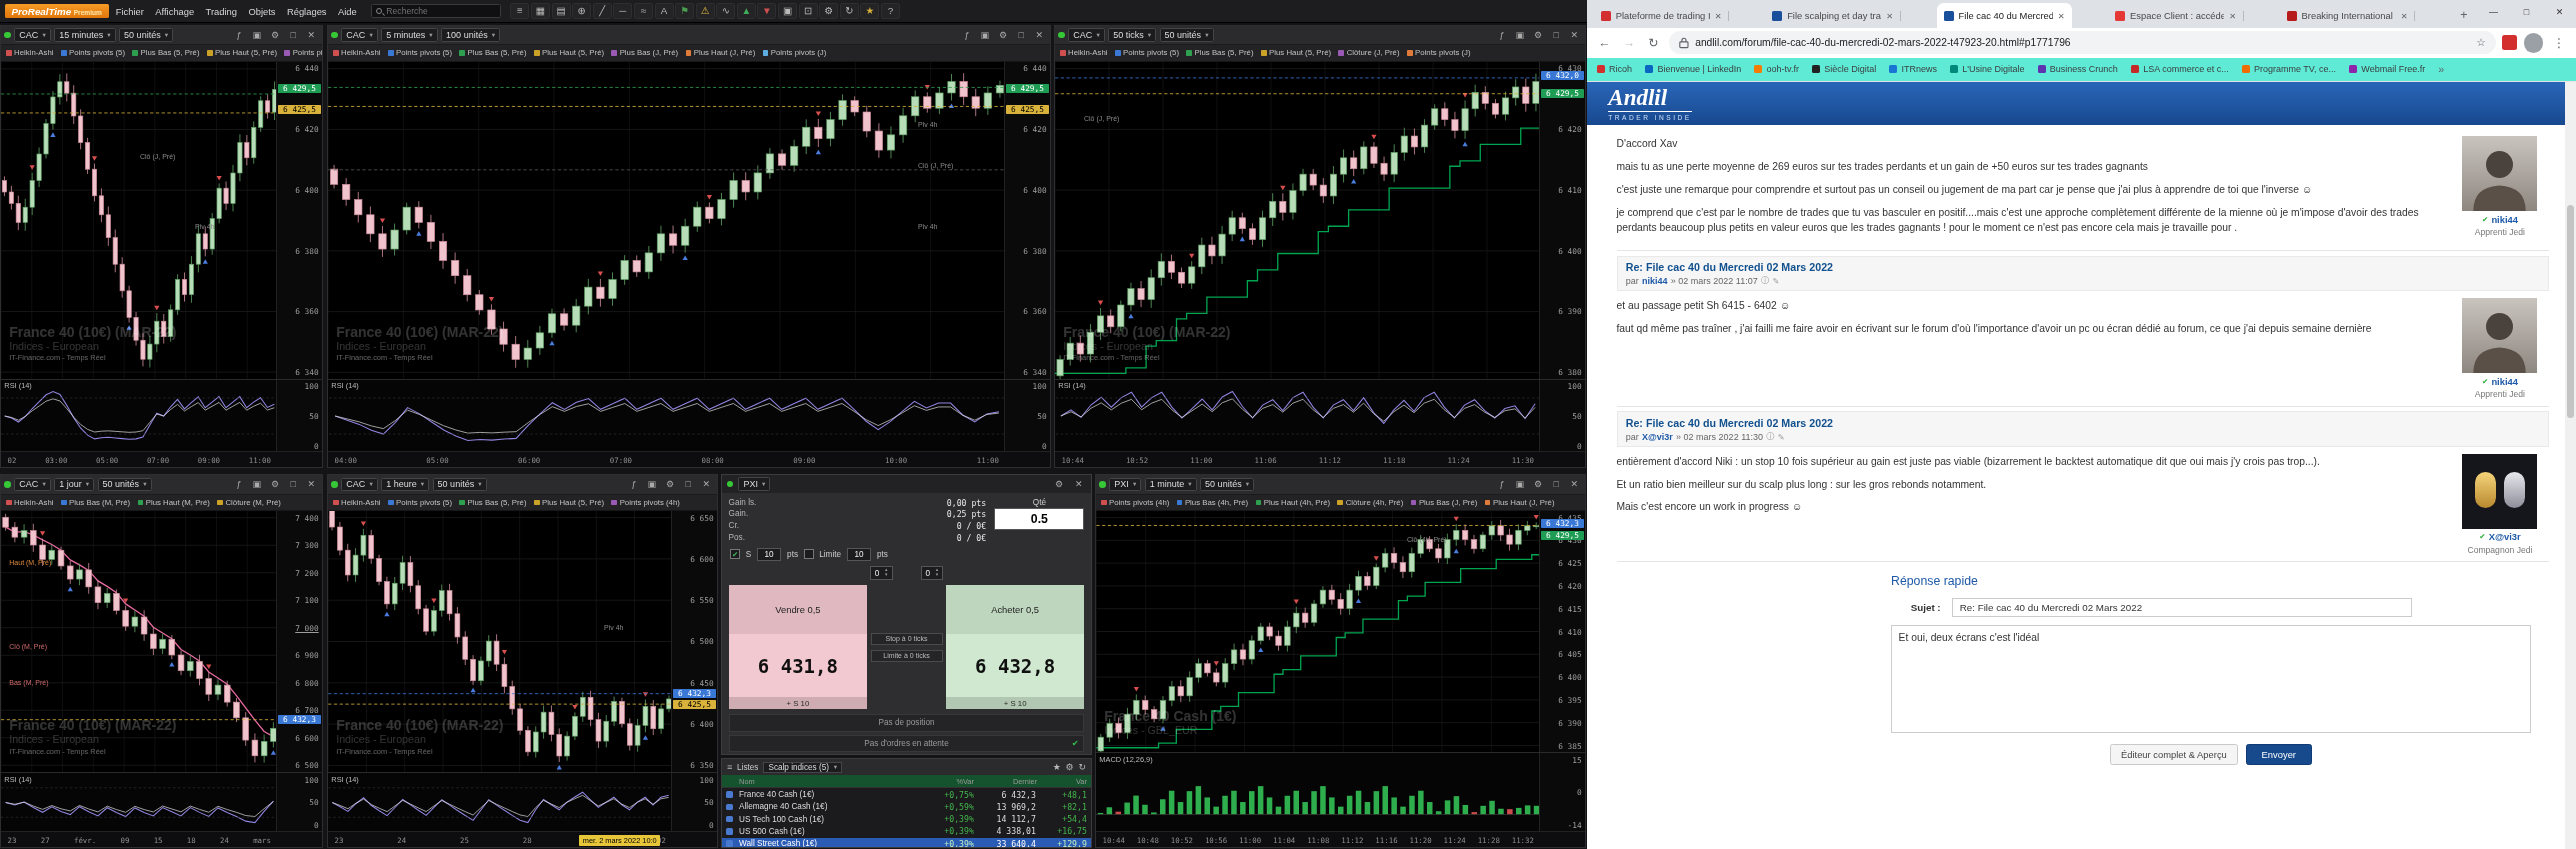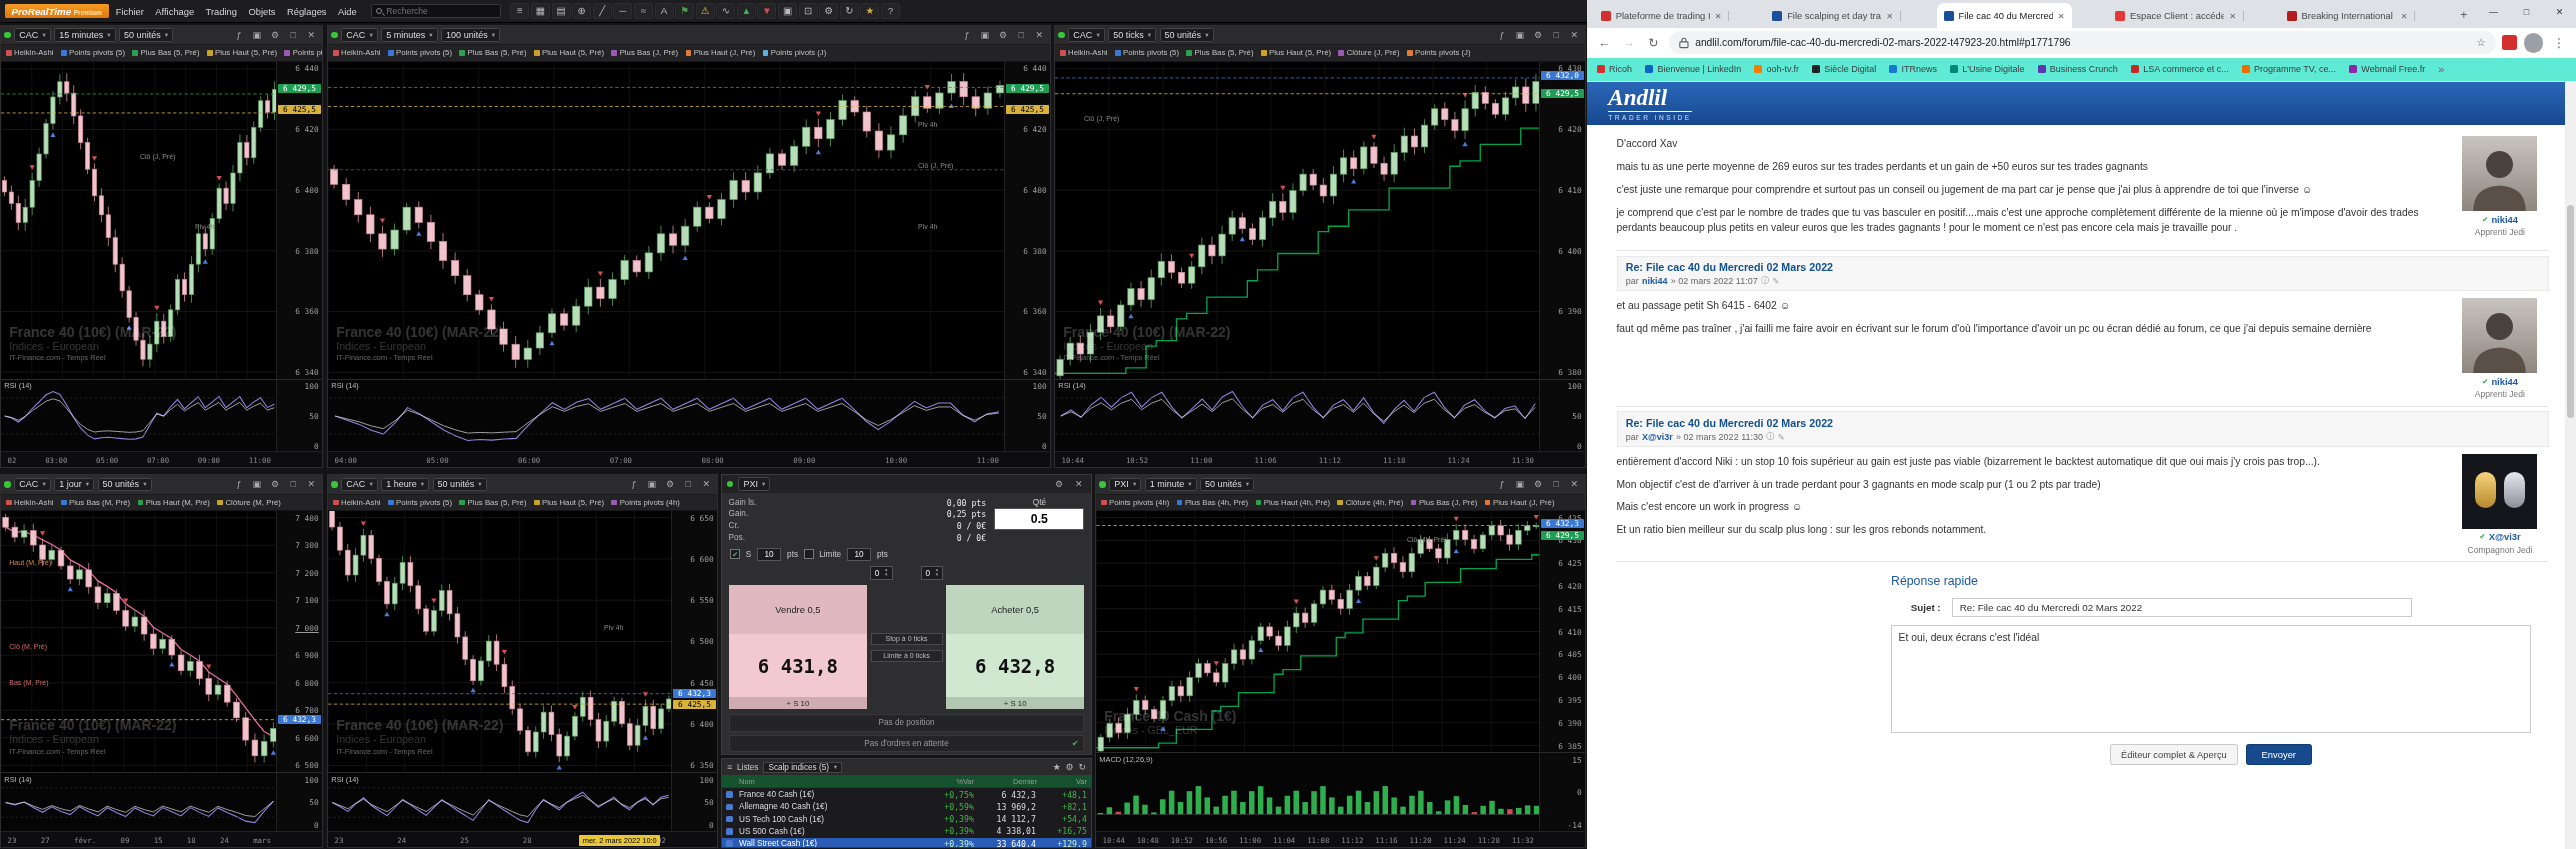--- a/index.html
+++ b/index.html
@@ -1805,23 +1805,22 @@
                 <span>par</span>
                 <a class="post-user">X@vi3r</a>
                 <span>» 02 mars 2022 11:30</span>
                 <span class="meta-ic">ⓘ</span>
                 <span class="meta-ic">✎</span>
               </div>
             </div>
             <div class="post-row">
               <div class="post-body">
                 <p class="post-para">entièrement d'accord Niki : un stop 10 fois supérieur au gain est juste pas viable (bizarrement le backtest automatique dit que oui mais j'y crois pas trop...).</p>
-                <p class="post-para">Mon objectif c'est de d'arriver à un trade perdant pour 3 gagnants en mode scalp pur (1 ou 2 pts par trade)</p>
+                <p class="post-para">Et un ratio bien meilleur sur du scalp plus long : sur les gros rebonds notamment.</p>
                 <p class="post-para">Mais c'est encore un work in progress ☺</p>
-                <p class="post-para">Et un ratio bien meilleur sur du scalp plus long : sur les gros rebonds notamment.</p>
               </div>
               <div class="post-side">
                 <div class="avatar avatar-daft">
                   <div class="h1"></div>
                   <div class="h2"></div>
                 </div>
                 <div class="post-username">
                   <span class="ucheck">✔</span>
                   <span class="uname">X@vi3r</span>
                 </div>

